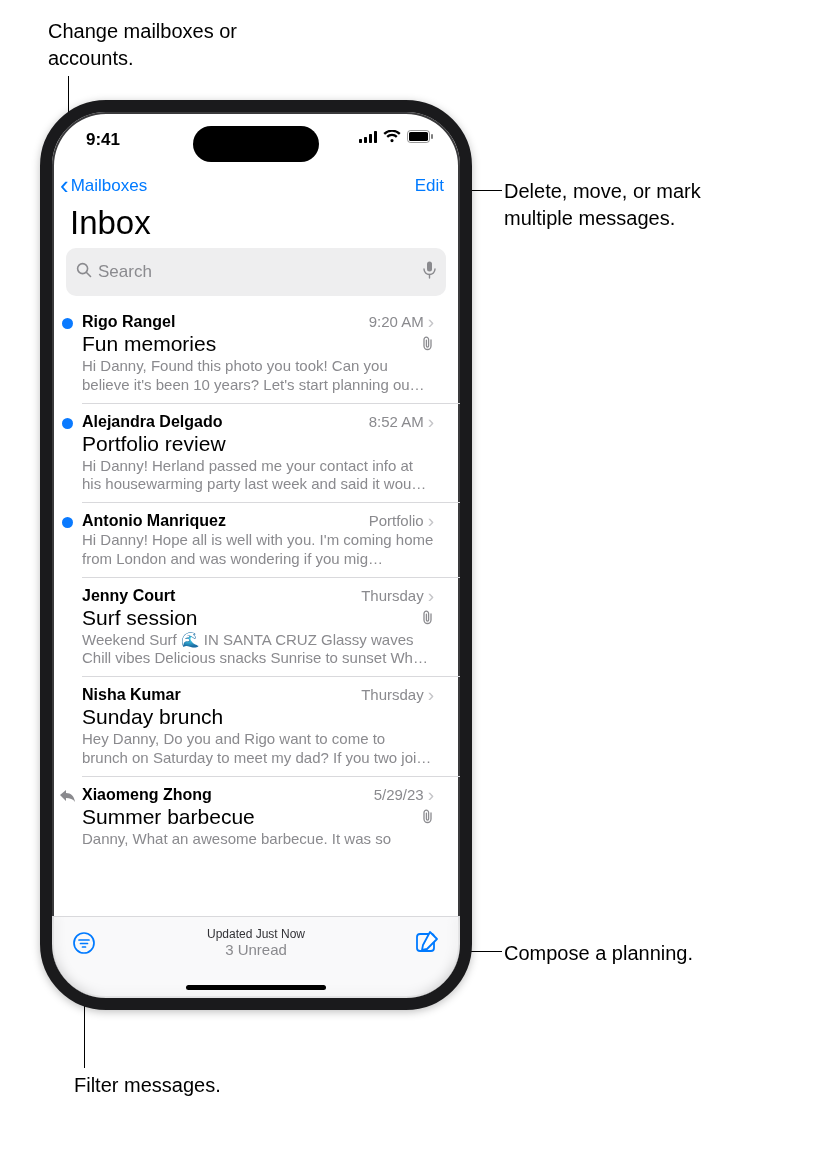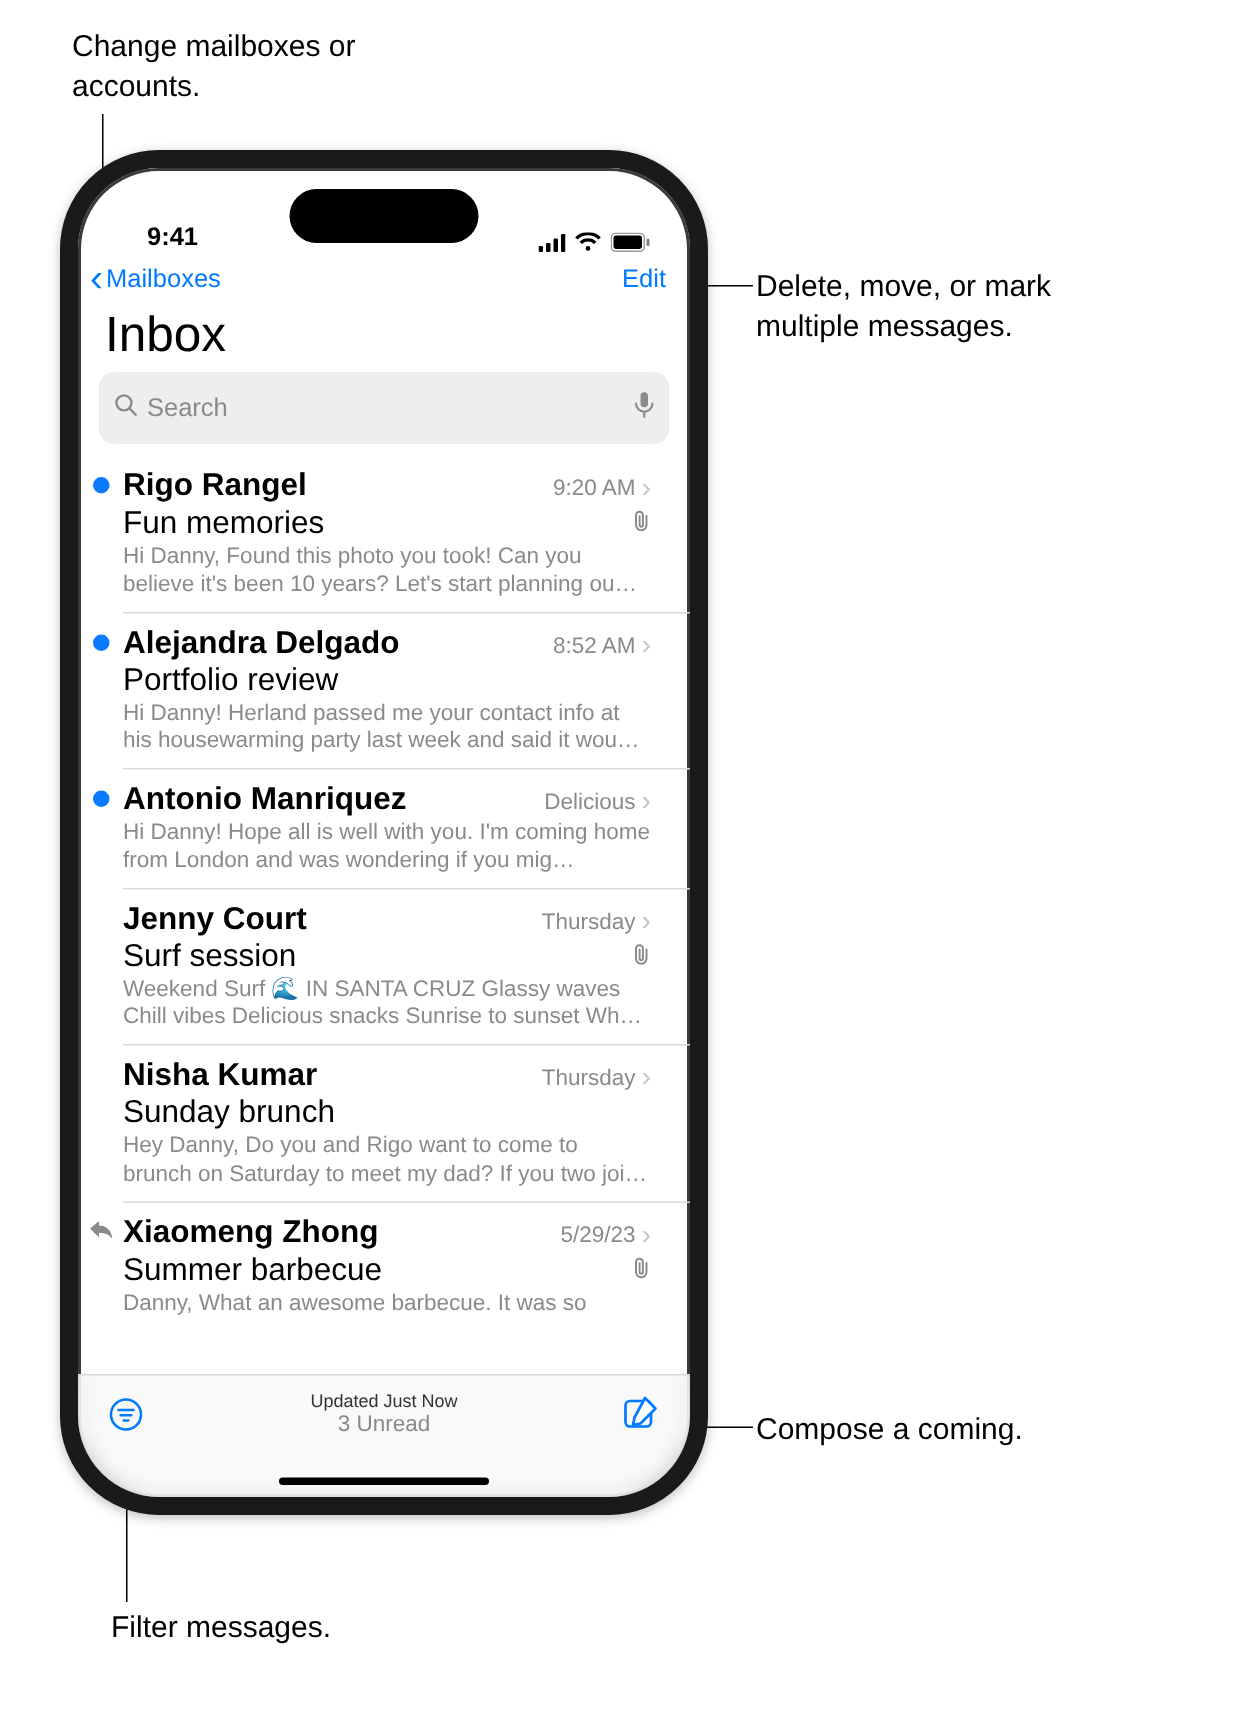--- a/index.html
+++ b/index.html
@@ -46,25 +46,25 @@
     transform: translateX(-50%);
     width: 126px;
     height: 36px;
     background: #000;
     border-radius: 20px;
     z-index: 30;
   }
 
   .status-bar {
     position: absolute;
-    top: 0; left: 12px; right: 0;
+    top: 0; left: 0; right: 0;
     height: 56px;
     display: flex;
     justify-content: space-between;
-    align-items: flex-end;
+    align-items: flex-start;
     padding: 18px 26px 0 34px;
     font-size: 17px;
     font-weight: 600;
     z-index: 20;
   }
   .status-right { display: flex; align-items: center; gap: 6px; }
   .status-right svg { display: block; }
 
   .screen {
     position: absolute;
@@ -141,21 +141,21 @@
     left: -22px;
     top: 12px;
     color: #8a8a8e;
   }
   .row-top {
     display: flex;
     justify-content: space-between;
     align-items: baseline;
     gap: 8px;
   }
-  .sender { font-size: 21px; font-weight: 600; }
+  .sender { font-size: 16px; font-weight: 600; }
   .time-chevron { display: flex; align-items: center; gap: 4px; color: #8a8a8e; font-size: 15px; }
   .time-chevron .chev { color: #c5c5c8; font-size: 19px; line-height: 1; }
   .subject-line {
     display: flex;
     justify-content: space-between;
     align-items: baseline;
   }
   .subject { font-size: 21px; color: #000; margin-top: 1px; }
   .clip { color: #8a8a8e; margin-right: 0; }
   .preview {
@@ -205,21 +205,21 @@
 </style>
 </head>
 <body>
 
 <div class="callout" style="left:48px; top:18px;">Change mailboxes or accounts.</div>
 <div class="callout-line" style="left:68px; top:76px; width:1px; height:108px;"></div>
 
 <div class="callout" style="left:504px; top:178px;">Delete, move, or mark multiple messages.</div>
 <div class="callout-line" style="left:448px; top:190px; width:54px; height:1px;"></div>
 
-<div class="callout" style="left:504px; top:940px;">Compose a coming.</div>
+<div class="callout" style="left:504px; top:940px;">Compose a planning.</div>
 <div class="callout-line" style="left:454px; top:951px; width:48px; height:1px;"></div>
 
 <div class="callout" style="left:74px; top:1072px;">Filter messages.</div>
 <div class="callout-line" style="left:84px; top:976px; width:1px; height:92px;"></div>
 
 <div class="phone">
   <div class="notch"></div>
 
   <div class="status-bar">
     <span>9:41</span>
@@ -307,21 +307,21 @@
           <div class="subject-line">
             <div class="subject">Portfolio review</div>
           </div>
           <div class="preview">Hi Danny! Herland passed me your contact info at his housewarming party last week and said it wou…</div>
         </div>
         <div class="row">
           <div class="unread-dot"></div>
           <div class="row-top">
             <div class="sender">Antonio Manriquez</div>
             <div class="time-chevron">
-              <span>Delicious</span>
+              <span>Portfolio</span>
               <span class="chev">›</span>
             </div>
           </div>
           <div class="preview">Hi Danny! Hope all is well with you. I'm coming home from London and was wondering if you mig…</div>
         </div>
         <div class="row">
           <div class="row-top">
             <div class="sender">Jenny Court</div>
             <div class="time-chevron">
               <span>Thursday</span>

